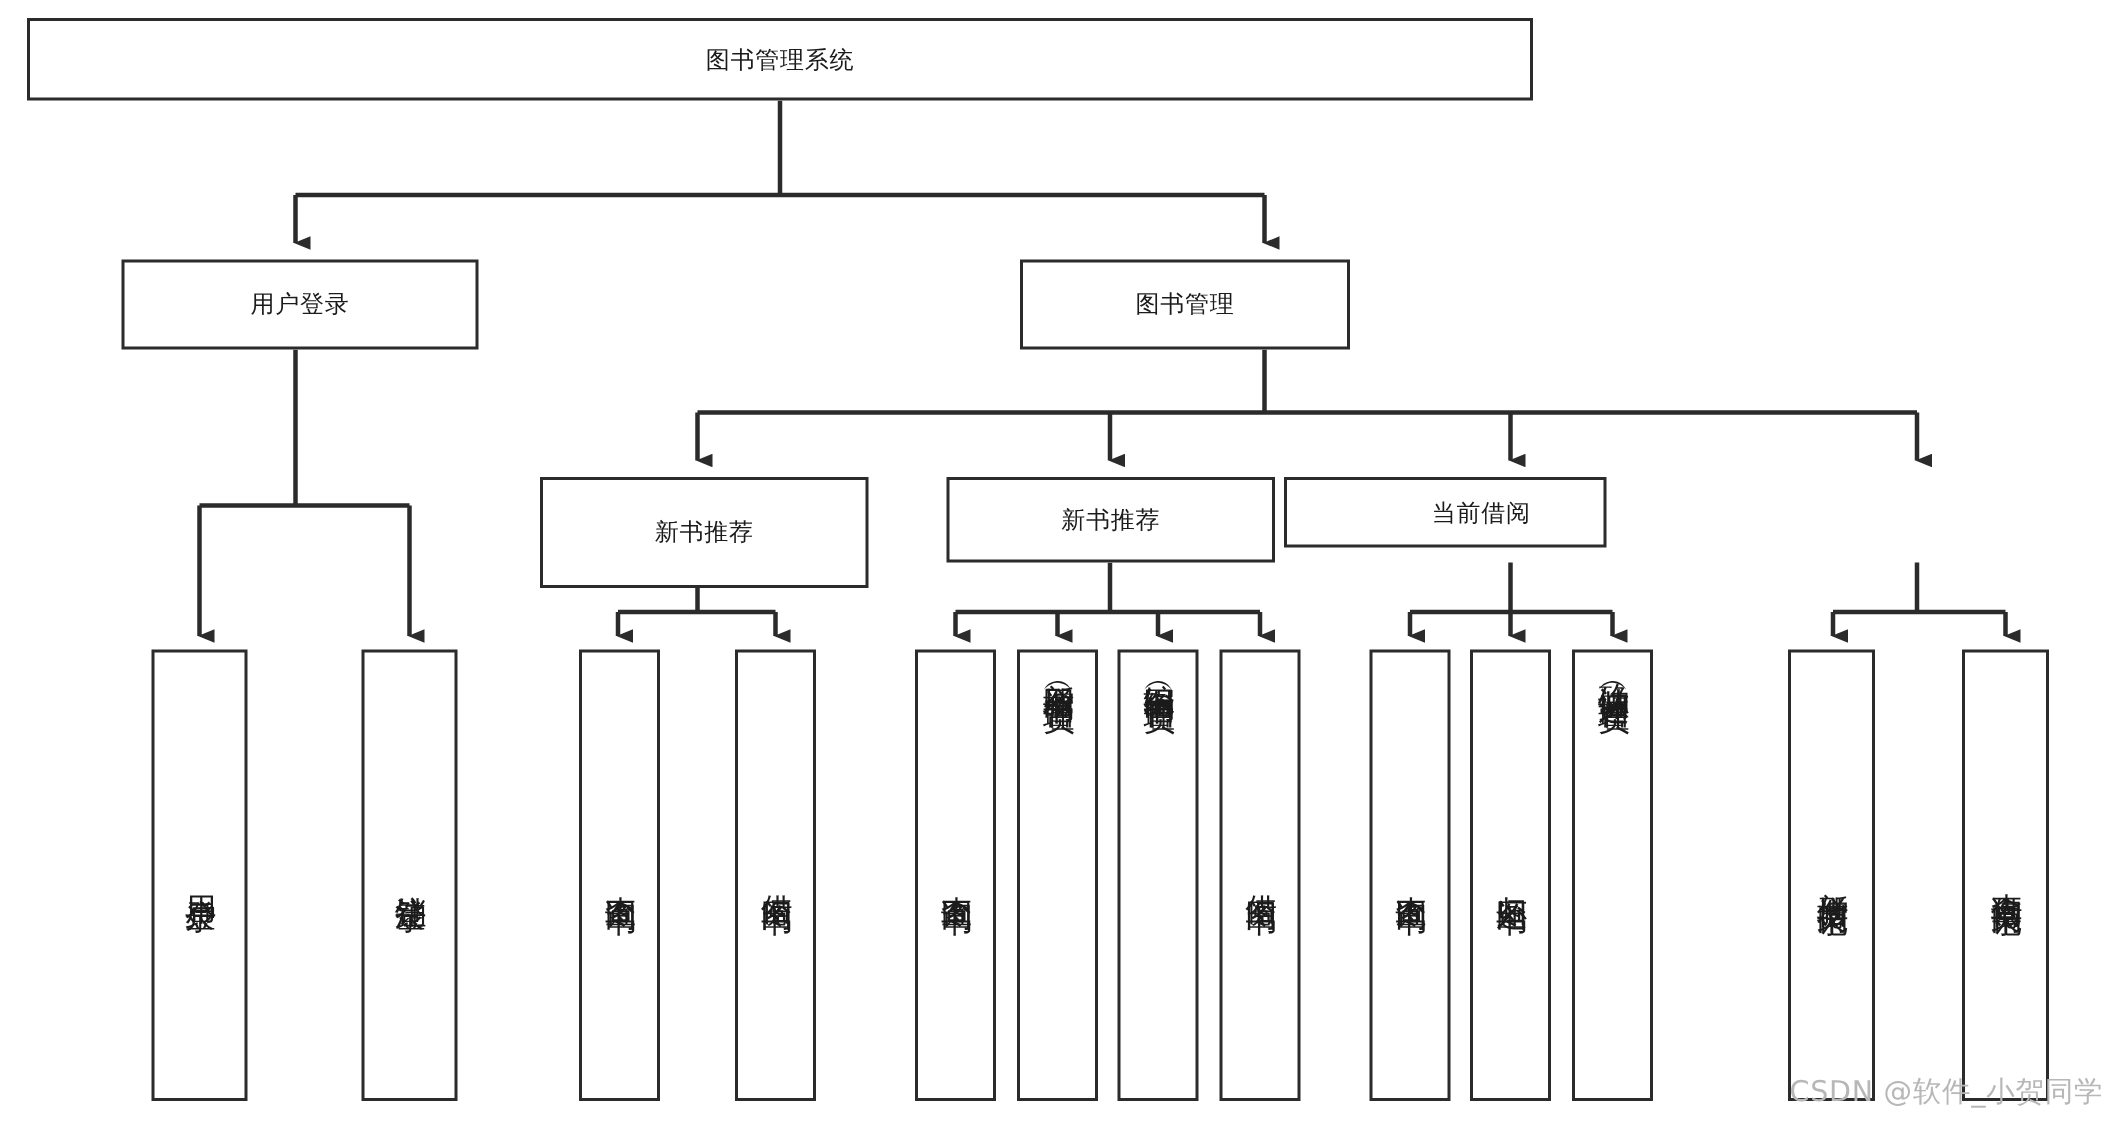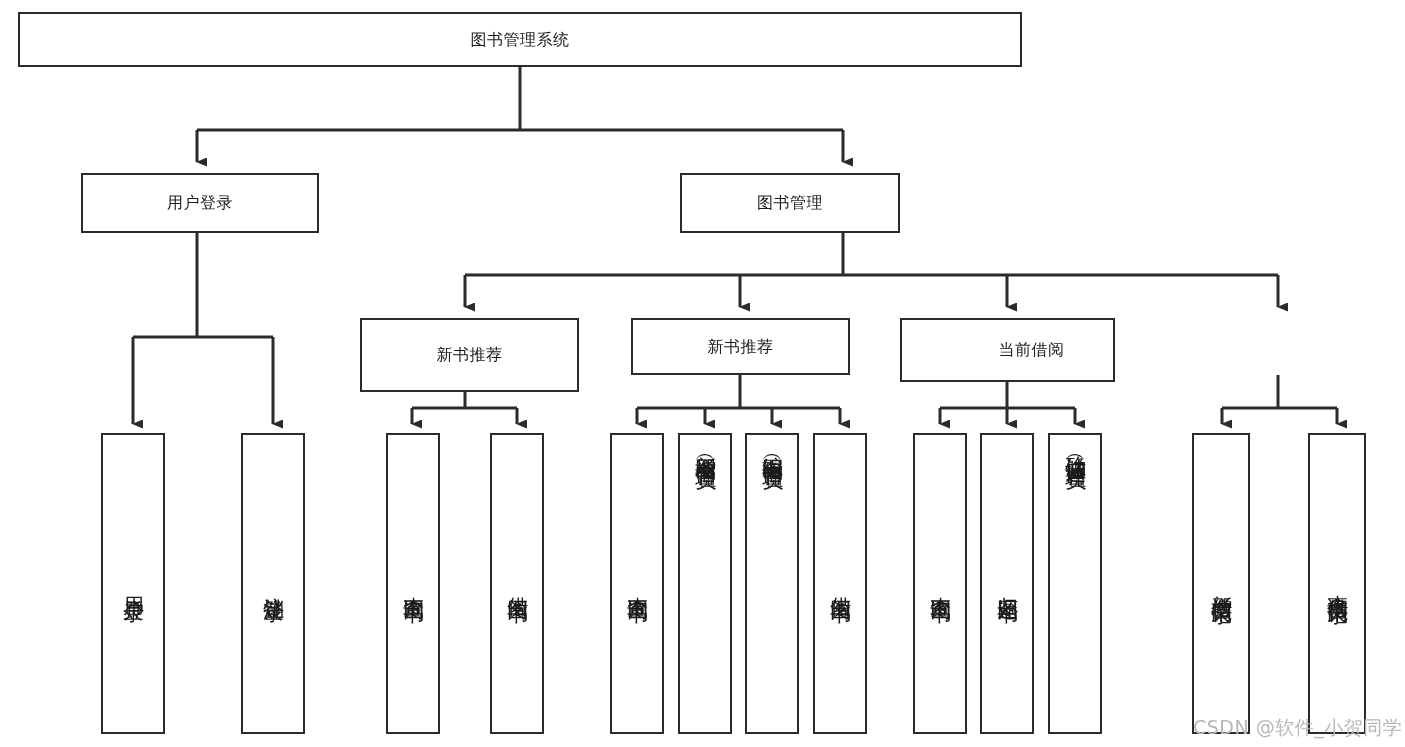--- a/index.html
+++ b/index.html
@@ -132,21 +132,21 @@
   <div class="node" style="left:680px;top:173px;width:220px;height:60px;">
     <span class="lbl">图书管理</span>
   </div>
 
   <div class="node" style="left:360px;top:318px;width:219px;height:74px;">
     <span class="lbl">新书推荐</span>
   </div>
   <div class="node" style="left:631px;top:318px;width:219px;height:57px;">
     <span class="lbl">新书推荐</span>
   </div>
-  <div class="node" style="left:900px;top:318px;width:215px;height:64px;padding-left:48px;">
+  <div class="node" style="left:856px;top:318px;width:215px;height:47px;padding-left:48px;">
     <span class="lbl">当前借阅</span>
   </div>
 
   <div class="node leaf mid" style="left:101px;top:433px;width:64px;height:301px;">
     <span class="lbl">用户登录</span>
   </div>
   <div class="node leaf mid" style="left:241px;top:433px;width:64px;height:301px;">
     <span class="lbl">注销登录</span>
   </div>
 

